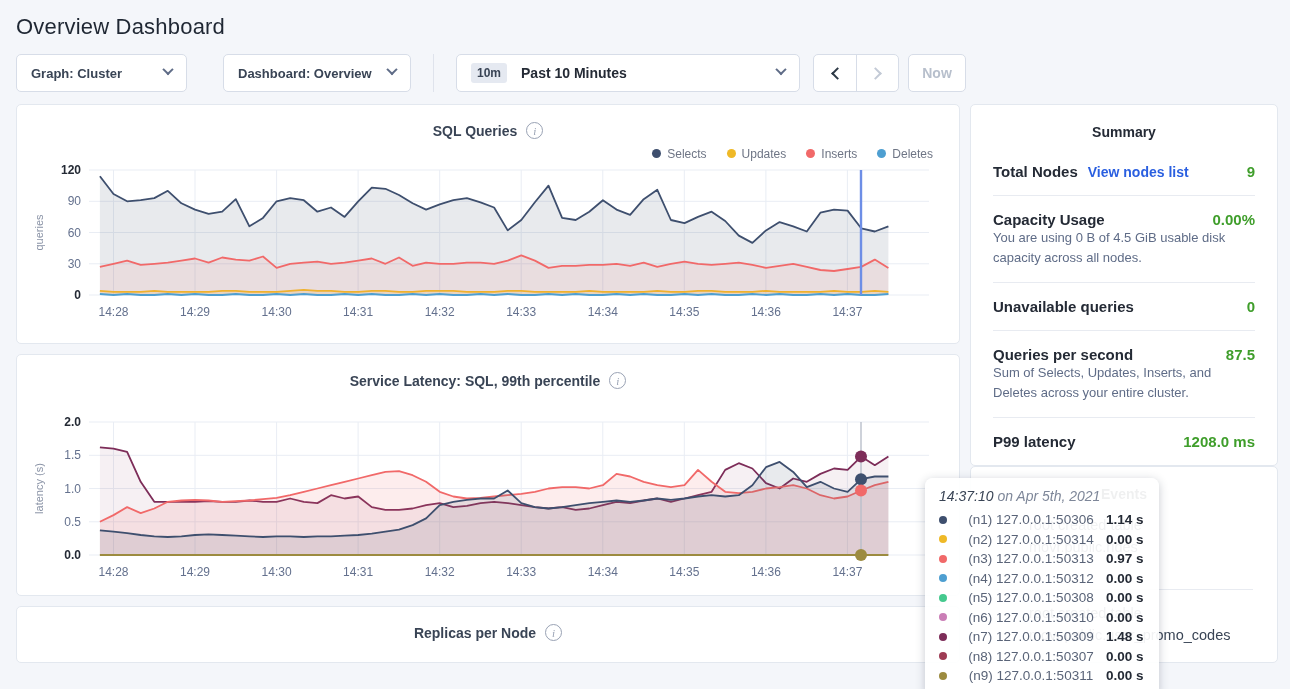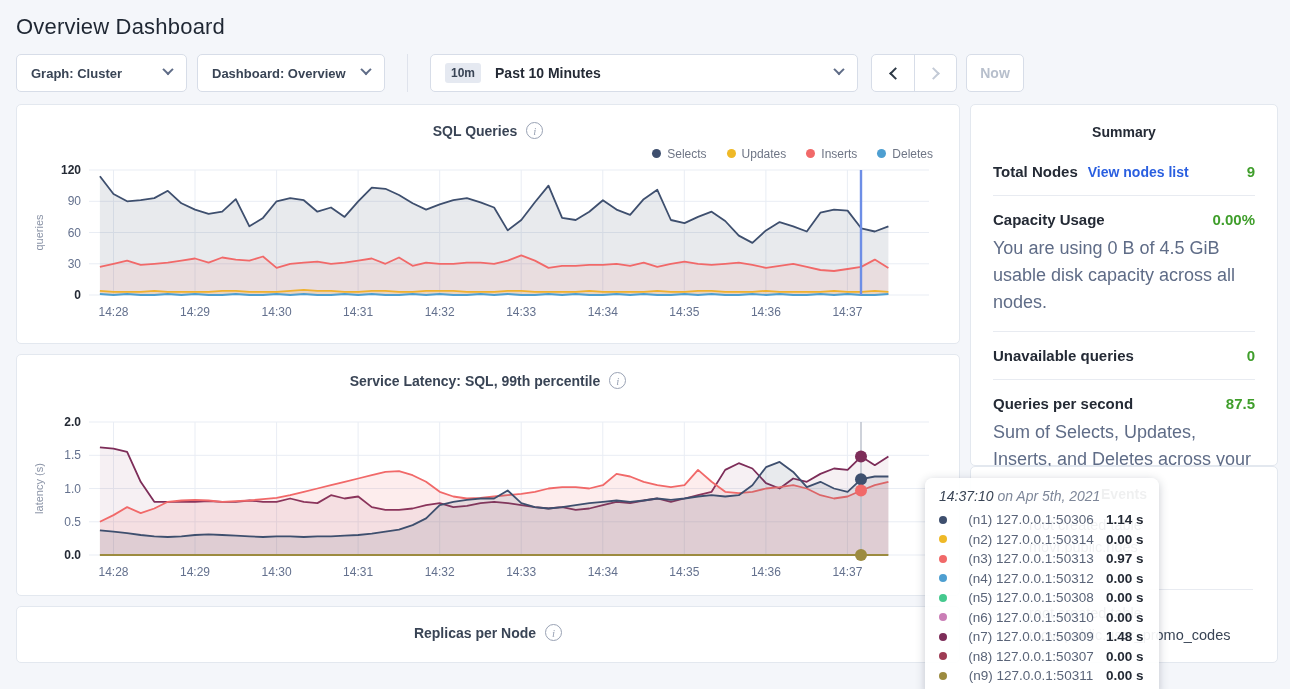--- a/index.html
+++ b/index.html
@@ -14,23 +14,23 @@
   .page-title { font-size:22px; font-weight:400; color:#1f2733; padding:14px 0 0 16px; letter-spacing:.2px; }
   .controls { display:flex; align-items:center; margin:14px 16px 0 16px; height:38px; }
   .btn {
     background:#fff; border:1px solid #d7dde8; border-radius:5px; height:38px;
     display:flex; align-items:center; padding:0 14px; cursor:pointer;
   }
   .btn .lbl { font-size:13px; font-weight:bold; color:#394455; }
   .chev { width:8px; height:8px; border-right:2px solid #5f6c87; border-bottom:2px solid #5f6c87;
     transform:rotate(45deg) translate(-1px,-1px); margin-left:12px; margin-top:-4px; }
   .dd-graph { width:171px; justify-content:space-between; }
-  .dd-dash  { width:188px; justify-content:space-between; margin-left:10px; }
+  .dd-dash  { width:188px; justify-content:space-between; margin-left:36px; }
   .vdivider { width:1px; height:38px; background:#dfe3ec; margin:0 22px; }
-  .time-select { width:428px; justify-content:flex-start; }
+  .time-select { width:344px; justify-content:flex-start; }
   .time-badge { background:#e5e9f1; border-radius:3px; font-size:12px; font-weight:bold; color:#394455; padding:3px 6px; }
   .time-label { font-size:14px; font-weight:bold; color:#242a35; margin-left:14px; }
   .time-select .chev { margin-left:auto; }
   .arrow-group { display:flex; margin-left:13px; border:1px solid #d7dde8; border-radius:5px; background:#fff; height:38px; }
   .arrow-btn { width:42px; display:flex; align-items:center; justify-content:center; cursor:pointer; }
   .arrow-btn + .arrow-btn { border-left:1px solid #d7dde8; }
   .arr { width:9px; height:9px; border-left:2.5px solid #2c3845; border-bottom:2.5px solid #2c3845; }
   .arr.left  { transform:rotate(45deg); margin-left:4px; }
   .arr.right { transform:rotate(-135deg); margin-right:4px; }
   .arr.disabled { border-color:#c3cad6; }
@@ -64,21 +64,21 @@
 
   
   #panel-summary { height:362px; padding:0 22px; }
   #panel-summary h3 { text-align:center; font-size:14px; font-weight:bold; color:#242a35; margin:19px 0 8px; }
   .sum-row { padding:15px 0; border-bottom:1px solid #e8ebf1; }
   .sum-row:last-child { border-bottom:none; }
   .sum-line { display:flex; align-items:baseline; }
   .sum-label { font-size:15px; font-weight:bold; color:#242a35; }
   .sum-link { font-size:14px; font-weight:bold; color:#2a5fe0; margin-left:10px; cursor:pointer; }
   .sum-value { margin-left:auto; font-size:15px; font-weight:bold; color:#3f9e2b; }
-  .sum-sub { font-size:18px; color:#5f6c87; line-height:1.5; margin-top:7px; }
+  .sum-sub { font-size:13px; color:#5f6c87; line-height:1.5; }
 
   
   #panel-events { flex:1; overflow:hidden; padding:0 24px; }
   #panel-events h3 { text-align:center; font-size:14px; font-weight:bold; color:#242a35; margin:19px 0 12px; }
   .event-item { font-size:14.5px; color:#394455; line-height:1.55; padding-left:34px; }
   .event-item.first { margin-bottom:30px; }
   .event-divider { height:1px; background:#e8ebf1; margin:14px 0 12px; }
 
   
   .tooltip {

